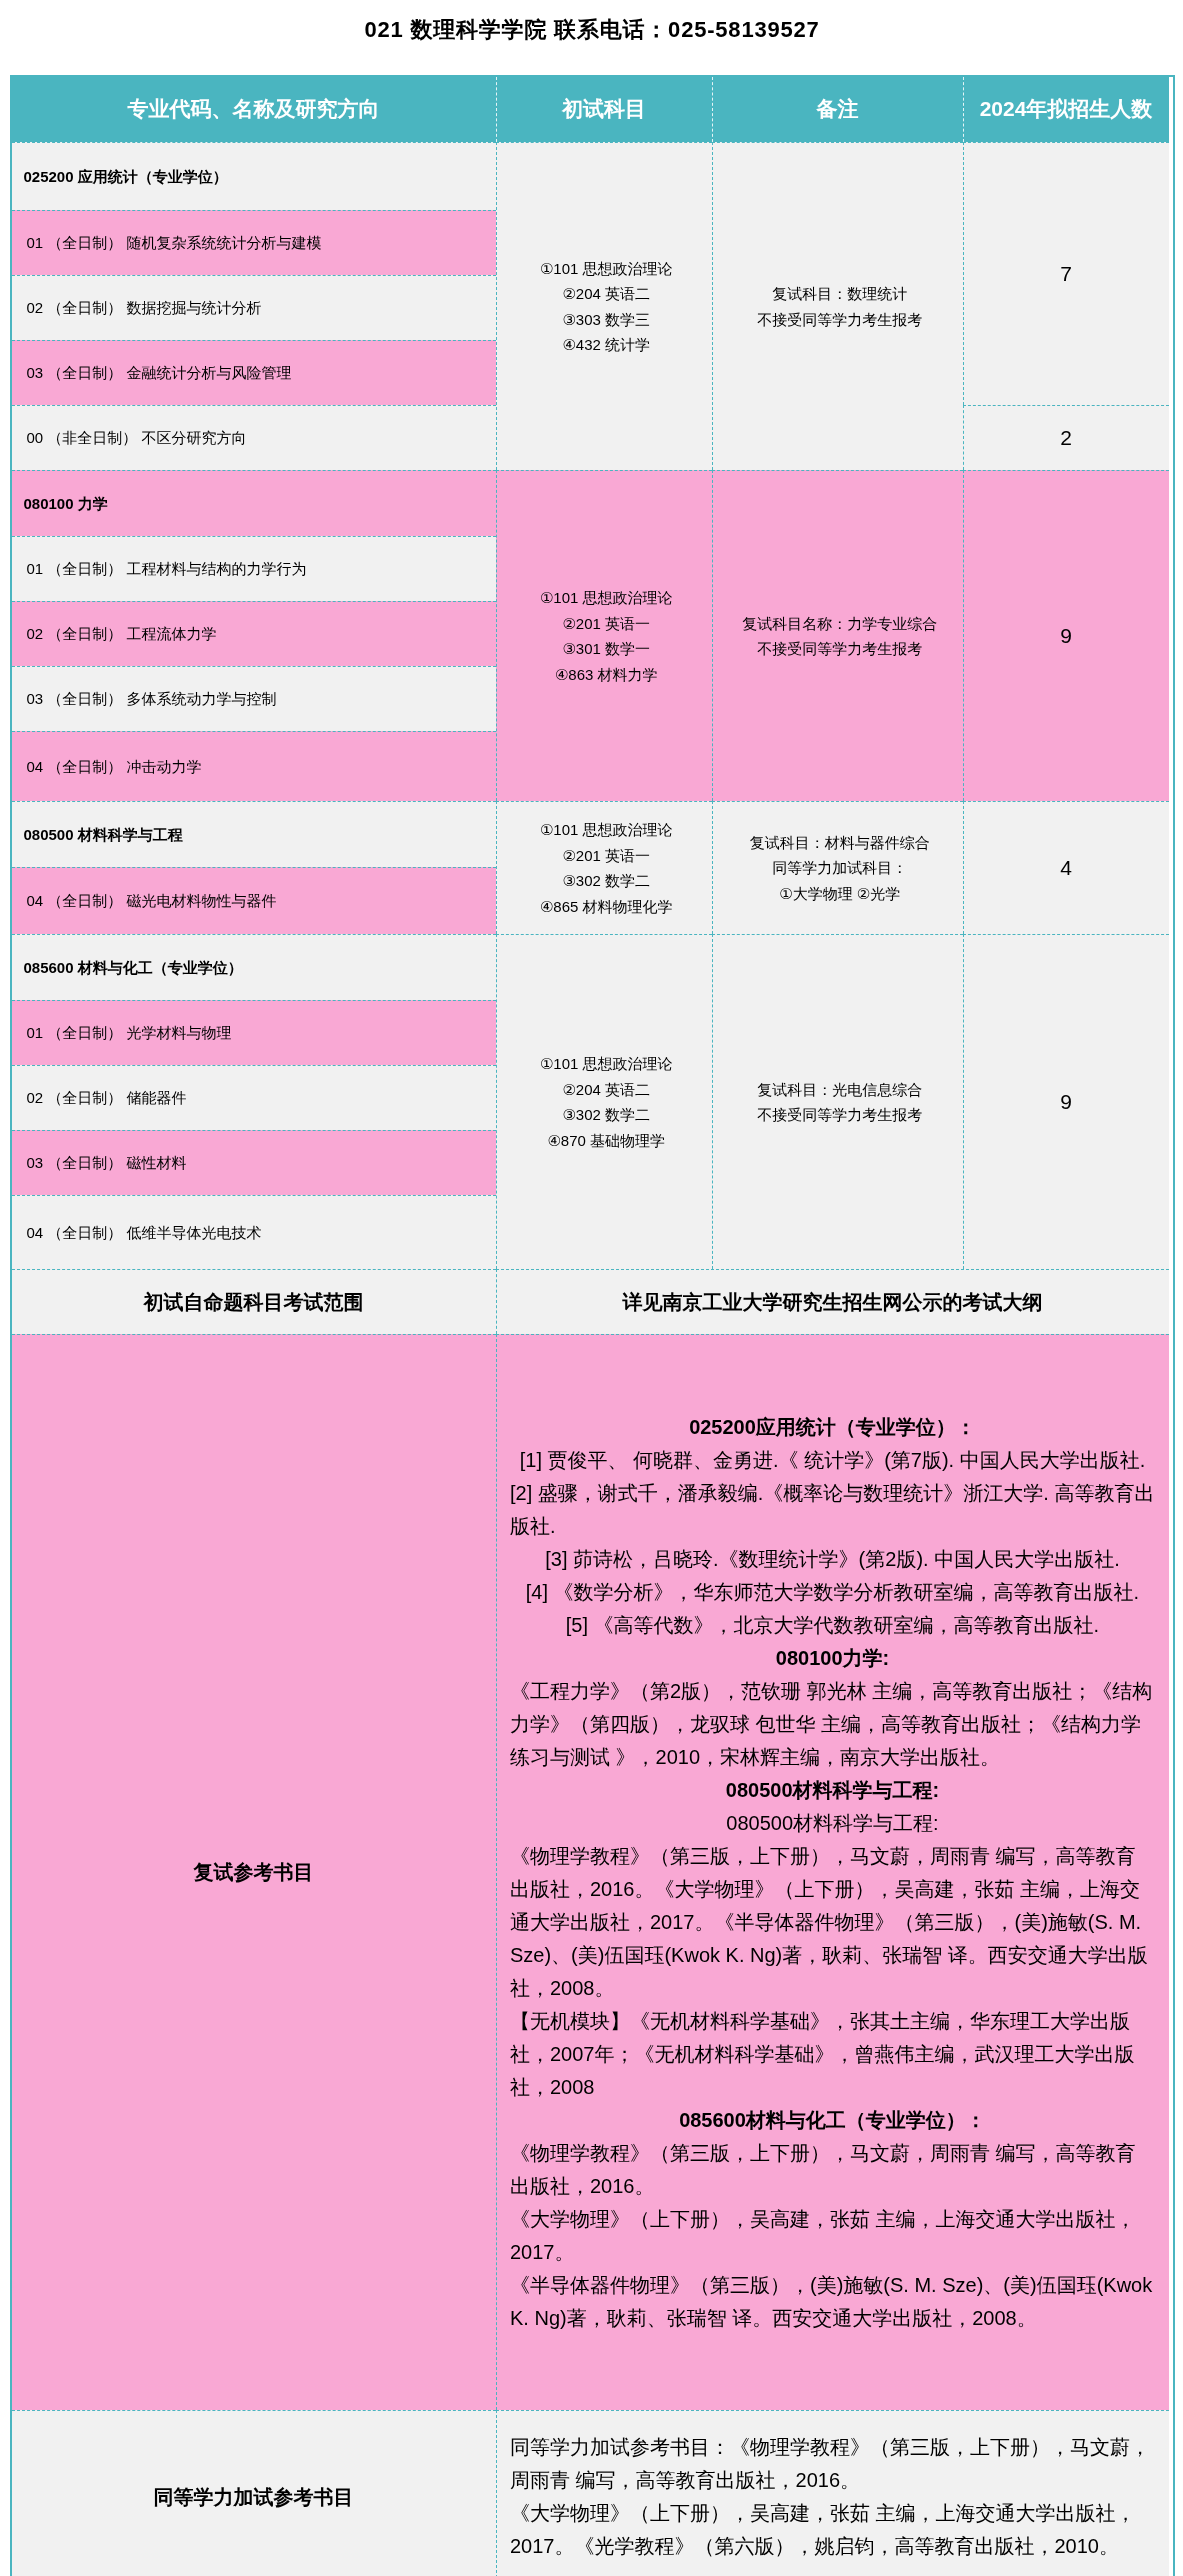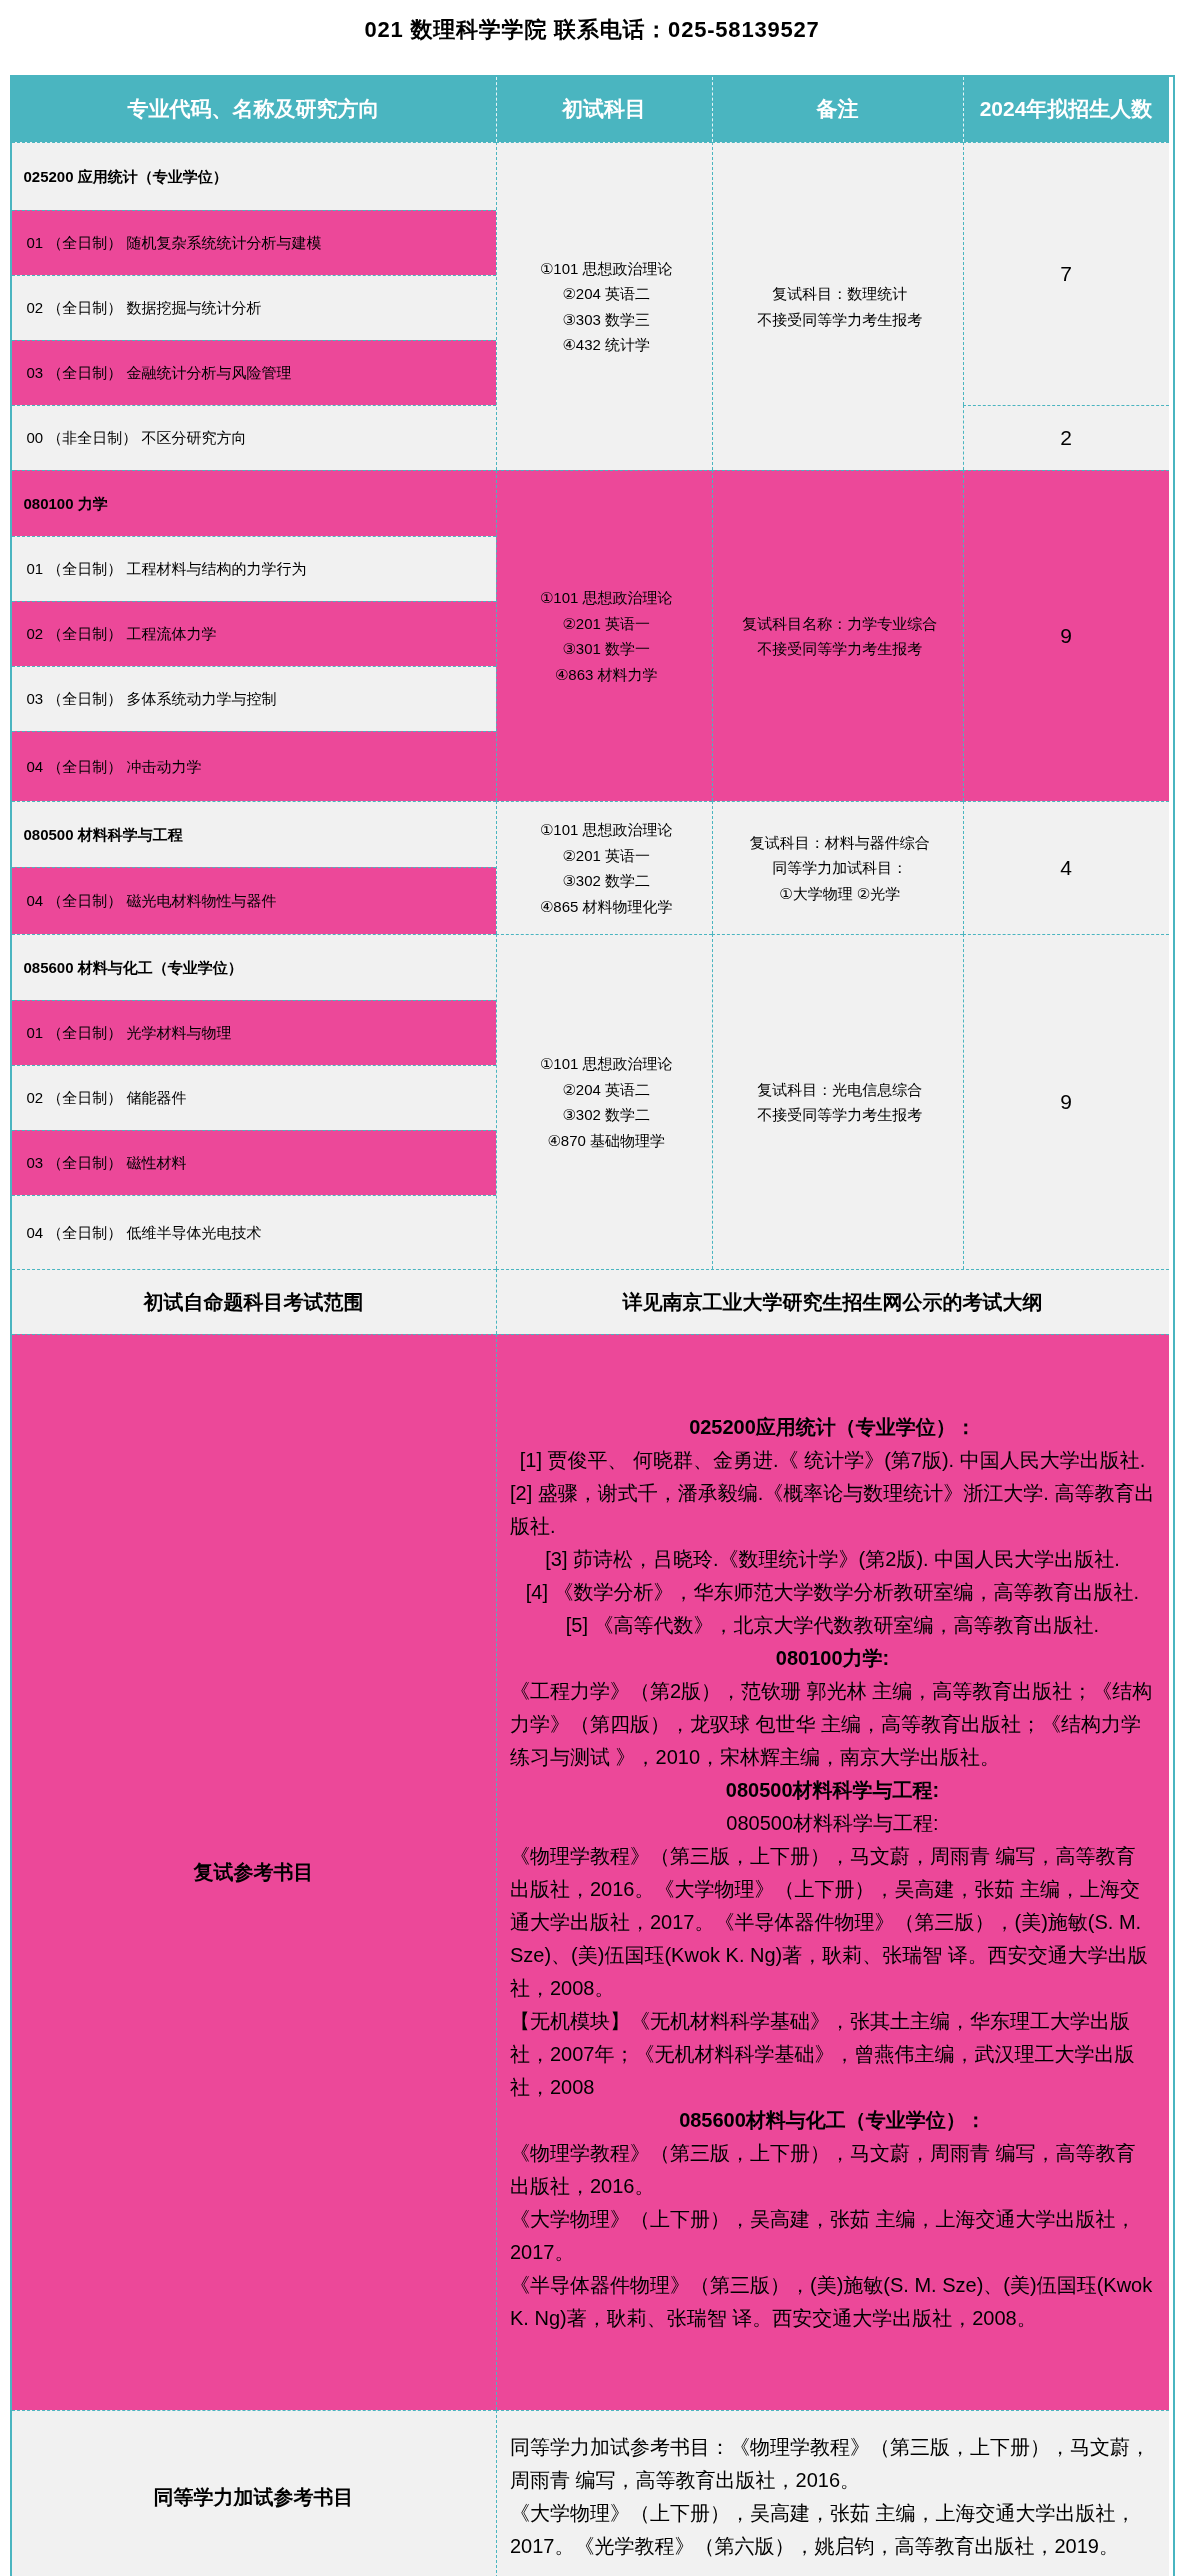--- a/index.html
+++ b/index.html
@@ -16,21 +16,21 @@
   .admission-table{
     width:1161px;margin:16px auto;
     display:grid;
     grid-template-columns:484px 216px 251px 206px;
     grid-template-rows:65px 68px 65px 65px 65px 65px 66px 65px 65px 65px 70px 66px 67px 66px 65px 65px 65px 74px 65px 1076px 173px;
     border:2.3px solid #4ab5c0;border-bottom-width:4.5px;
     background:#fff;
   }
   .c{box-sizing:border-box;min-width:0;min-height:0;display:flex;font-size:15px;line-height:1.45;}
   .gray{background:#f1f1f1;}
-  .white{background:#ec4899;}
+  .white{background:#f9a8d4;}
   .teal{background:#4ab5c0;color:#fff;}
   .bt{border-top:1.5px dashed #4ab5c0;}
   .bl{border-left:1.5px dashed #4ab5c0;align-items:center;}
   .blw{border-left:1.5px dashed rgba(255,255,255,.85);}
   .hdr{align-items:center;justify-content:center;font-weight:bold;font-size:21px;text-align:center;}
   .code{align-items:center;padding-left:12px;font-weight:bold;}
   .dir{align-items:center;padding-left:15px;}
   .stack{flex-direction:column;justify-content:center;padding-left:12px;padding-right:7.5px;line-height:1.7;}
   .quota{align-items:center;justify-content:center;font-size:21px;}
   .label-center{align-items:center;justify-content:center;font-weight:bold;font-size:20px;text-align:center;}
@@ -136,17 +136,17 @@
     <div class="bp">【无机模块】《无机材料科学基础》，张其土主编，华东理工大学出版社，2007年；《无机材料科学基础》，曾燕伟主编，武汉理工大学出版社，2008</div>
     <div class="bp bold">085600材料与化工（专业学位）：</div>
     <div class="bp">《物理学教程》（第三版，上下册），马文蔚，周雨青 编写，高等教育出版社，2016。</div>
     <div class="bp">《大学物理》（上下册），吴高建，张茹 主编，上海交通大学出版社，2017。</div>
     <div class="bp">《半导体器件物理》（第三版），(美)施敏(S. M. Sze)、(美)伍国珏(Kwok K. Ng)著，耿莉、张瑞智 译。西安交通大学出版社，2008。</div>
   </div>
 
   <div class="c gray label-center bt" style="grid-area:21/1">同等学力加试参考书目</div>
   <div class="c gray books bt bl" style="grid-area:21/2/22/5">
     <div class="bp">同等学力加试参考书目：《物理学教程》（第三版，上下册），马文蔚，周雨青 编写，高等教育出版社，2016。</div>
-    <div class="bp">《大学物理》（上下册），吴高建，张茹 主编，上海交通大学出版社，2017。《光学教程》（第六版），姚启钧，高等教育出版社，2019。</div>
+    <div class="bp">《大学物理》（上下册），吴高建，张茹 主编，上海交通大学出版社，2017。《光学教程》（第六版），姚启钧，高等教育出版社，2010。</div>
   </div>
 
 </div>
 
 
 </body></html>

